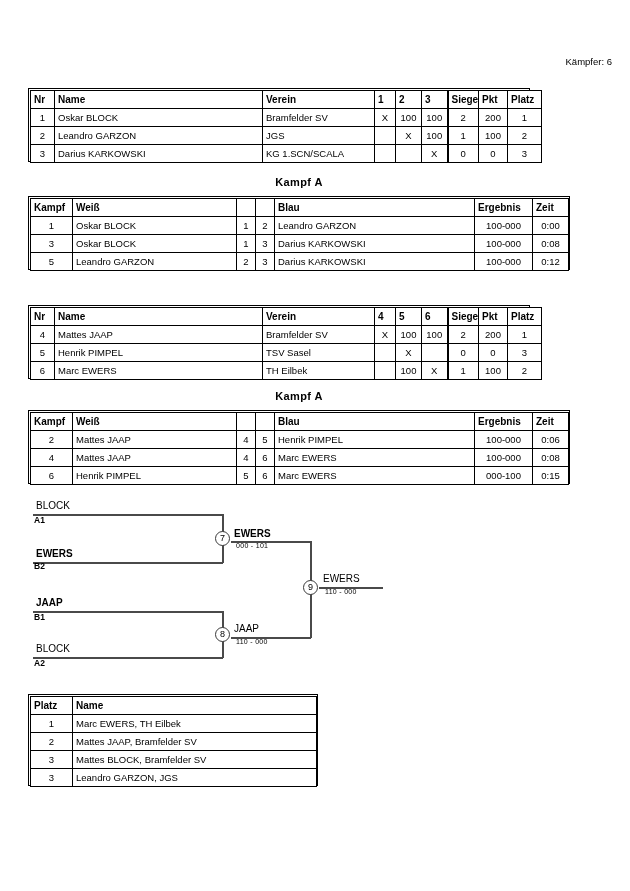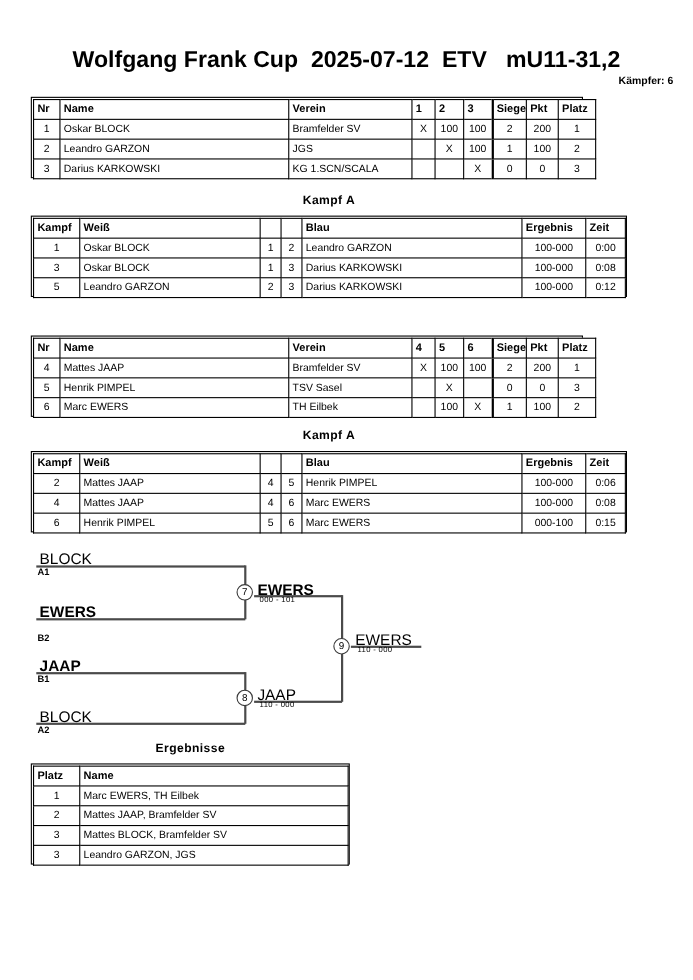--- a/index.html
+++ b/index.html
@@ -30,24 +30,24 @@
     left: 0;
     width: 630px;
     text-align: center;
     font-size: 21px;
     font-weight: bold;
     letter-spacing: 0px;
     white-space: pre;
   }
   .fighter-count {
     position: absolute;
-    top: 68px;
+    top: 56px;
     right: 18px;
     font-size: 9.5px;
-    font-weight: bold;
+    font-weight: normal;
     white-space: pre;
   }
 
   
   .caption {
     position: absolute;
     text-align: center;
     font-size: 11px;
     font-weight: bold;
     letter-spacing: 0.4px;
@@ -100,21 +100,21 @@
     height: 175px;
   }
   .bk-line {
     position: absolute;
     background: #4a4a4a;
   }
   .bk-h { height: 1.5px; }
   .bk-v { width: 1.5px; }
   .bk-name {
     position: absolute;
-    font-size: 14px;
+    font-size: 10px;
     white-space: nowrap;
   }
   .bk-name.bold { font-weight: bold; }
   .bk-seed {
     position: absolute;
     font-size: 8.5px;
     white-space: nowrap;
     font-weight: bold;
   }
   .bk-score {
@@ -134,21 +134,20 @@
     line-height: 13px;
     text-align: center;
     box-sizing: border-box;
   }
 </style>
 </head>
 <body>
 
 <div class="page">
 
-  <div class="doc-title">Wolfgang Frank Cup  2025-07-12  ETV   mU11-31,2</div>
   <div class="fighter-count">Kämpfer: 6</div>
 
   <div class="outer-frame" style="left:28px; top:88px; width:502px; height:74px;"></div>
   <table class="grid" id="pool-a-table" style="left:30px; top:90px; width:498px;">
     <colgroup>
       <col style="width:24px">
         <col style="width:208px">
         <col style="width:112px">
       <col style="width:21px">
         <col style="width:26px">
@@ -379,21 +378,21 @@
   </table>
 
   <div class="bracket">
 
     <div class="bk-name" style="left:36px; top:5px;">BLOCK</div>
     <div class="bk-line bk-h" style="left:33px; top:19px; width:190px;"></div>
     <div class="bk-seed" style="left:34px; top:20px;">A1</div>
 
     <div class="bk-name bold" style="left:36px; top:53px;">EWERS</div>
     <div class="bk-line bk-h" style="left:33px; top:67px; width:190px;"></div>
-    <div class="bk-seed" style="left:34px; top:80px;">B2</div>
+    <div class="bk-seed" style="left:34px; top:66px;">B2</div>
 
     <div class="bk-line bk-v" style="left:222px; top:19px; height:49px;"></div>
 
     <div class="bk-name bold" style="left:36px; top:102px;">JAAP</div>
     <div class="bk-line bk-h" style="left:33px; top:116px; width:190px;"></div>
     <div class="bk-seed" style="left:34px; top:117px;">B1</div>
 
     <div class="bk-name" style="left:36px; top:148px;">BLOCK</div>
     <div class="bk-line bk-h" style="left:33px; top:162px; width:190px;"></div>
     <div class="bk-seed" style="left:34px; top:163px;">A2</div>
@@ -411,21 +410,20 @@
     <div class="bk-score" style="left:236px; top:143px;">110 - 000</div>
 
     <div class="bk-line bk-v" style="left:310px; top:46px; height:97px;"></div>
 
     <div class="bk-circle" style="left:303px; top:85px;">9</div>
     <div class="bk-name" style="left:323px; top:78px;">EWERS</div>
     <div class="bk-line bk-h" style="left:319px; top:92px; width:64px;"></div>
     <div class="bk-score" style="left:325px; top:93px;">110 - 000</div>
   </div>
 
-  <div class="caption" style="left:28px; top:675px; width:290px;">Ergebnisse</div>
   <div class="outer-frame" style="left:28px; top:694px; width:290px; height:92px;"></div>
   <table class="grid" id="results-table" style="left:30px; top:696px; width:286px;">
     <colgroup>
         <col style="width:42px">
         <col style="width:244px">
       </colgroup>
     <thead>
         <tr>
           <th class="l">Platz</th>
           <th class="c">Name</th>

